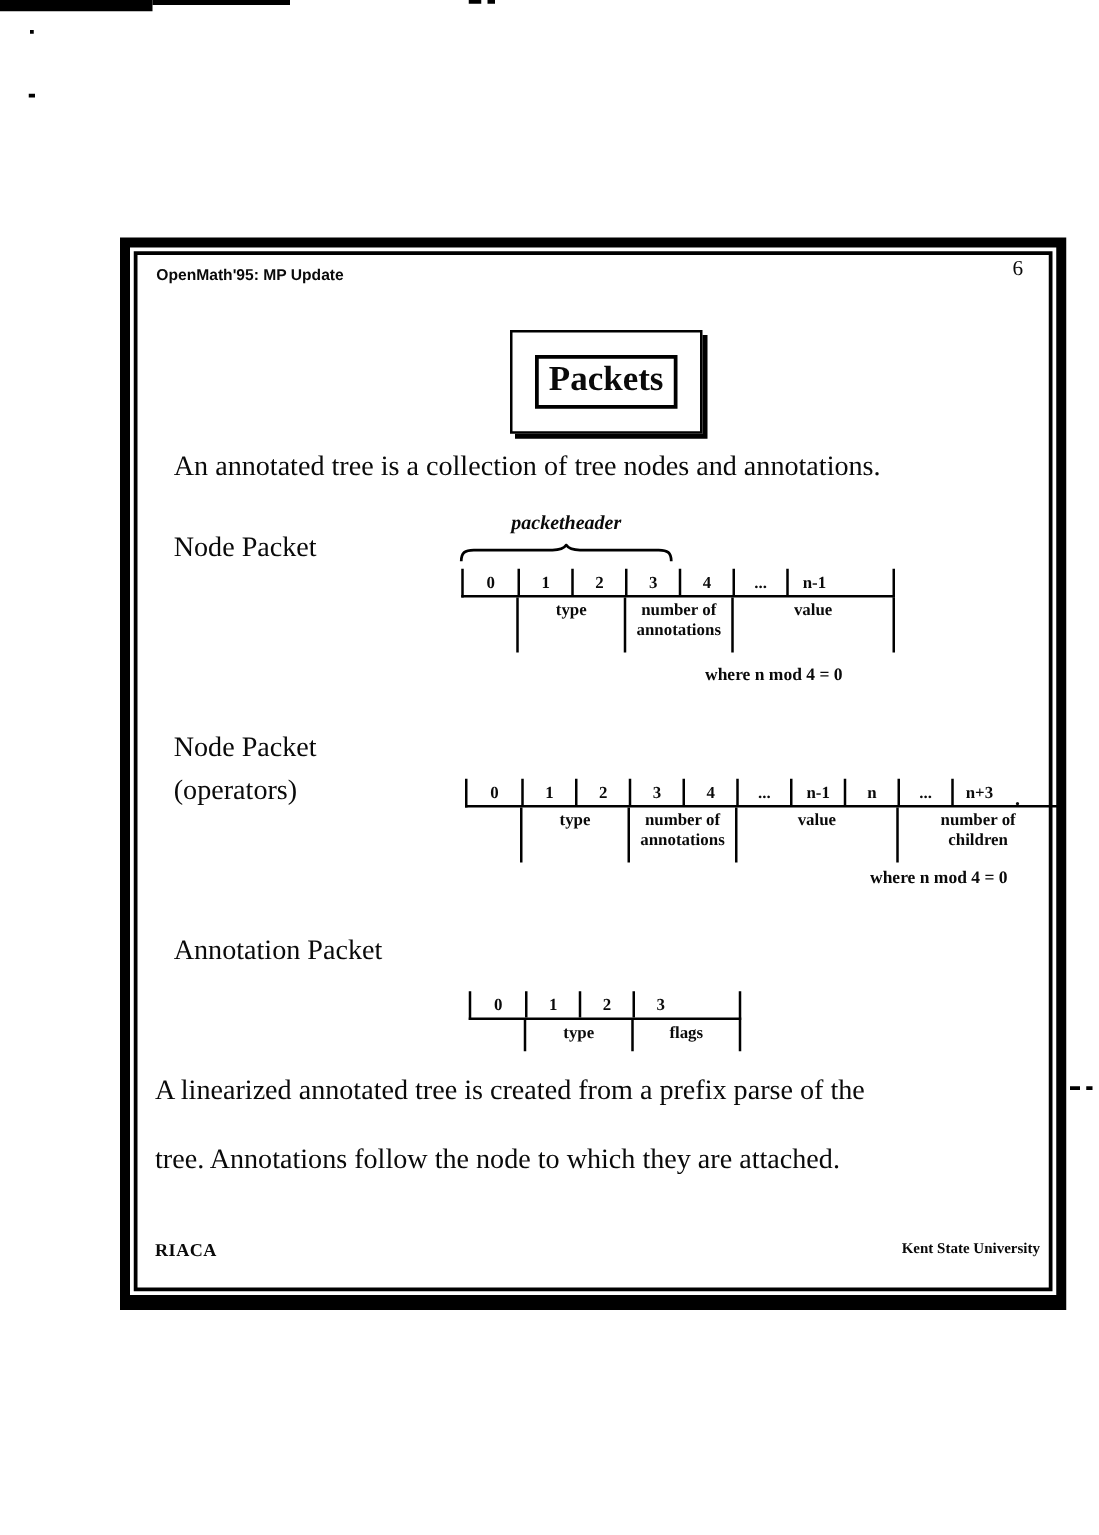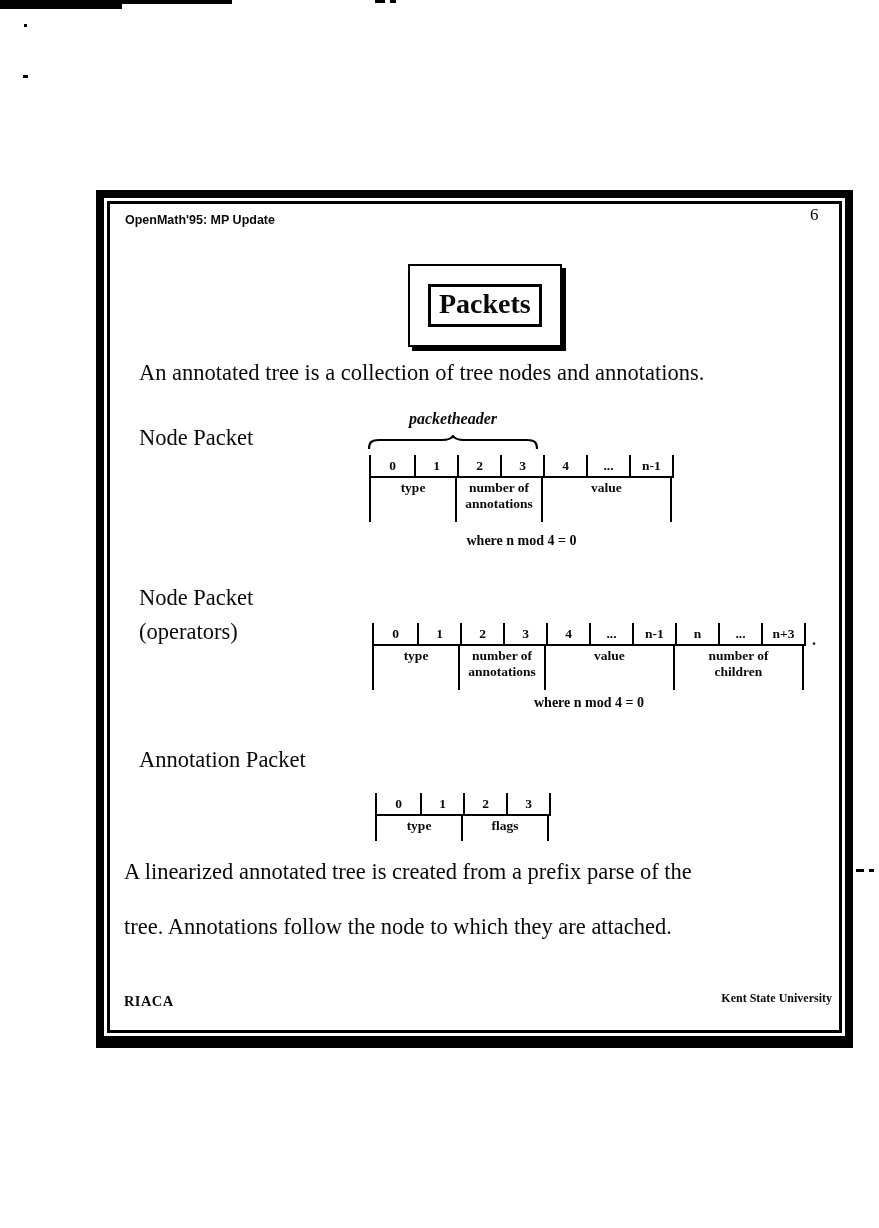--- a/index.html
+++ b/index.html
@@ -36,26 +36,26 @@
   .pheader { left:377px; top:410px; width:152px; text-align:center;
     font-style:italic; font-weight:bold; font-size:16px; }
   .brace { left:366px; top:435px; }
 
   
   .ptable { position:absolute; font-weight:bold; }
   .numrow { display:flex; border:2px solid #000; border-top:none; }
   .bcell { flex:0 0 43px; width:43px; box-sizing:border-box; text-align:center;
     font-size:13.5px; padding:3px 0 2px; }
   .bcell + .bcell { border-left:2px solid #000; }
-  .labrow { display:flex; border-left:2px solid #000; height:44px; }
+  .labrow { display:flex; border-left:2px solid #000; height:44px;margin-left:44px; }
   .gcell { box-sizing:border-box; border-right:2px solid #000; text-align:center;
     font-size:13.5px; line-height:16px; padding-top:2px; }
   .ptable.short .labrow { height:25px; }
 
-  .note { text-align:center; font-weight:bold; font-size:14px; }
+  .note { text-align:right; font-weight:bold; font-size:14px; }
   .period { font-weight:bold; font-size:16px; }
 
   .closing-line { font-size:22.5px; }
   .footer-left { left:124px; top:993px; font-weight:bold; font-size:14.5px; letter-spacing:0.4px; }
   .footer-right { left:560px; top:991px; width:272px; text-align:right;
     font-weight:bold; font-size:12px; }
 </style>
 </head>
 <body>
 

